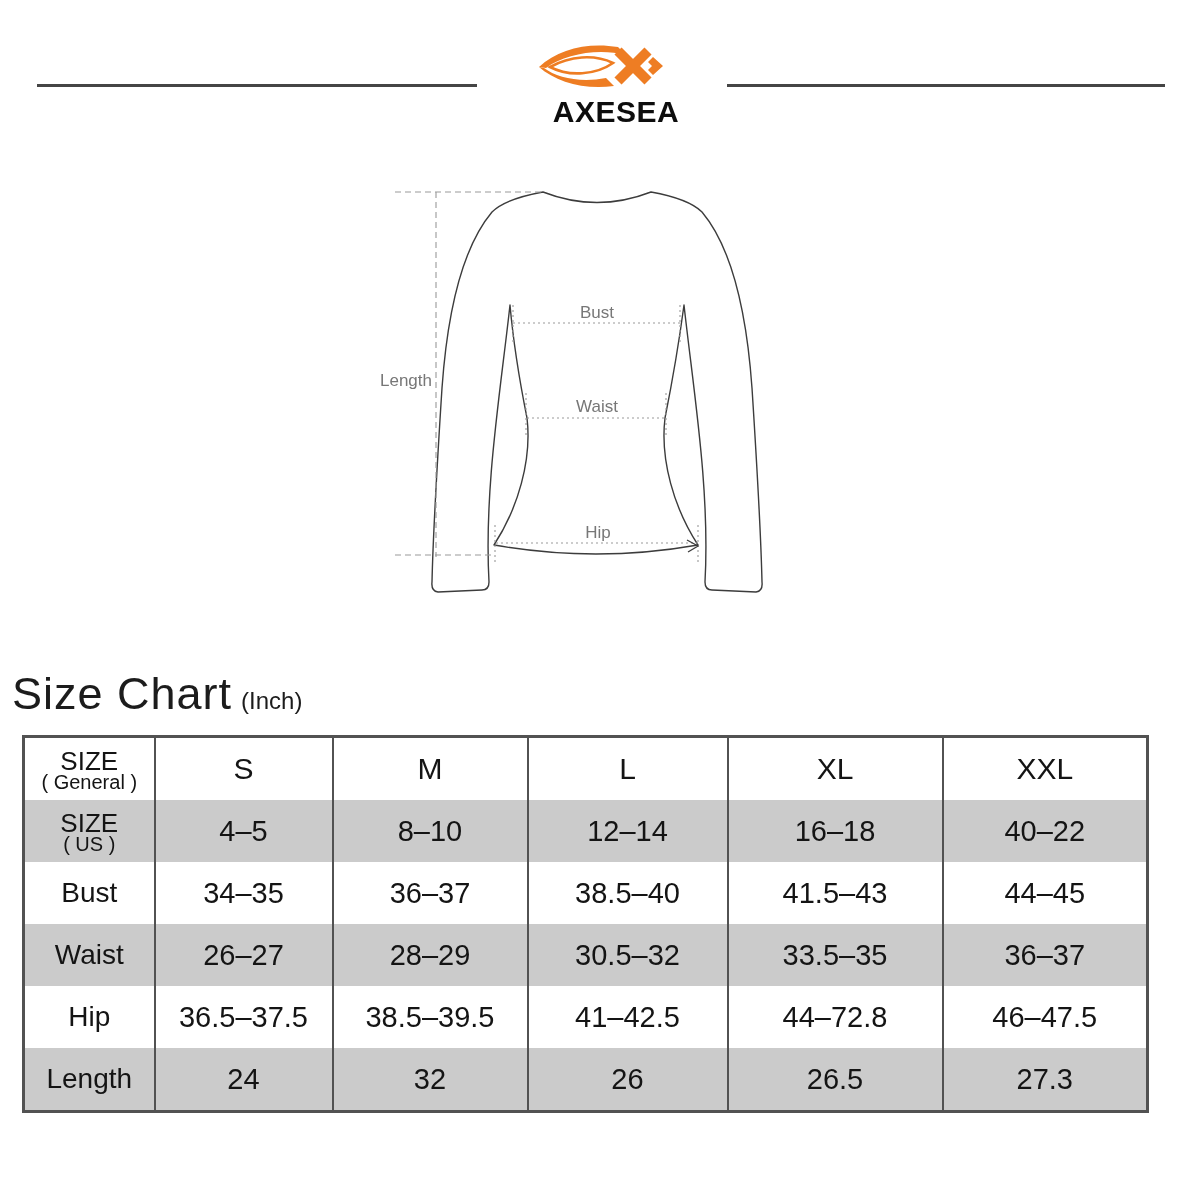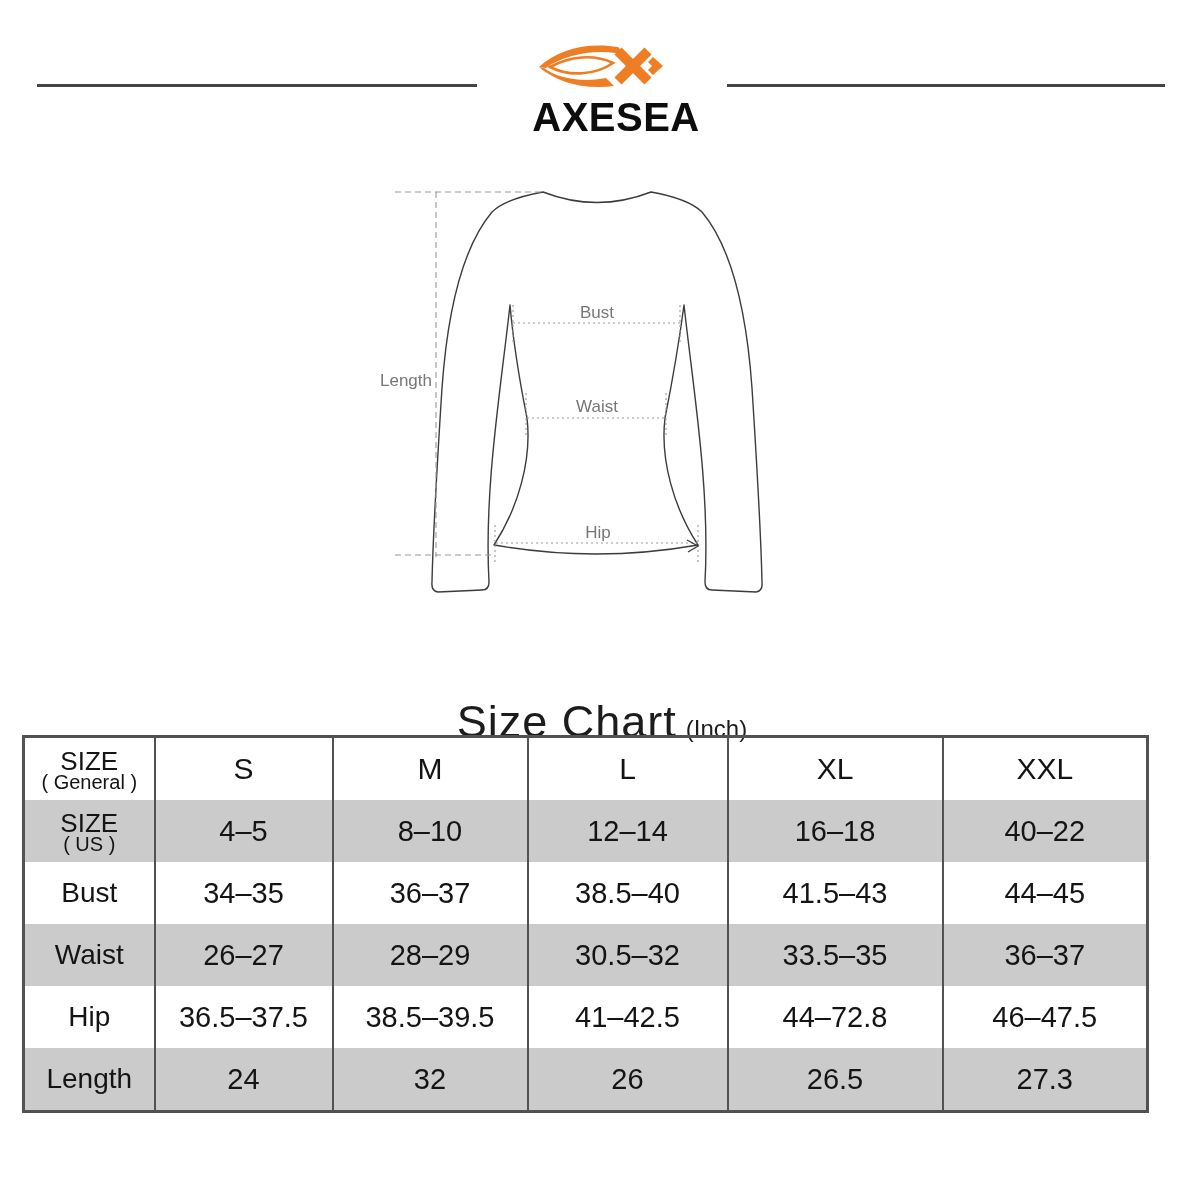--- a/index.html
+++ b/index.html
@@ -10,32 +10,32 @@
   
   .rule{position:absolute;top:84px;height:3px;background:#454545;}
   .rule-left{left:37px;width:440px;}
   .rule-right{left:727px;width:438px;}
   .logo-block{
     position:absolute;top:42px;left:0;right:0;
     display:flex;flex-direction:column;align-items:center;
   }
   .fish{width:128px;height:48px;display:block;}
   .logo-text{
-    margin-top:7px;font-size:40px;font-weight:bold;letter-spacing:0.5px;
+    margin-top:7px;font-size:30px;font-weight:bold;letter-spacing:0.5px;
     color:#0d0d0d;line-height:1;margin-left:32px;
   }
   
   .garment{position:absolute;left:360px;top:160px;width:480px;height:500px;}
   .garment .outline{fill:#ffffff;stroke:#3c3c3c;stroke-width:1.4;stroke-linejoin:round;}
   .garment .dash{stroke:#9a9a9a;stroke-width:1.1;fill:none;stroke-dasharray:6 4;}
   .garment .dot{stroke:#9a9a9a;stroke-width:1.1;fill:none;stroke-dasharray:2 3;}
   .garment .arrow{stroke:#3c3c3c;stroke-width:1.3;fill:none;}
   .garment .mlabel{fill:#777777;font-size:17px;font-family:"Liberation Sans",sans-serif;}
   
-  .title{position:absolute;top:671px;left:4px;right:0;text-align:center;line-height:1;margin-top:28px;}
+  .title{position:absolute;top:671px;left:12px;right:0;text-align:left;line-height:1;}
   .title-main{font-size:45px;color:#1c1c1c;letter-spacing:1px;}
   .title-unit{font-size:24px;color:#1c1c1c;margin-left:9px;}
   
   .size-table{
     position:absolute;left:22px;top:735px;width:1124px;height:373px;
     border-collapse:collapse;table-layout:fixed;
     border:3px solid var(--tborder,#4f4f4f);
   }
   .size-table td{
     border-left:2px solid var(--tborder,#555555);

